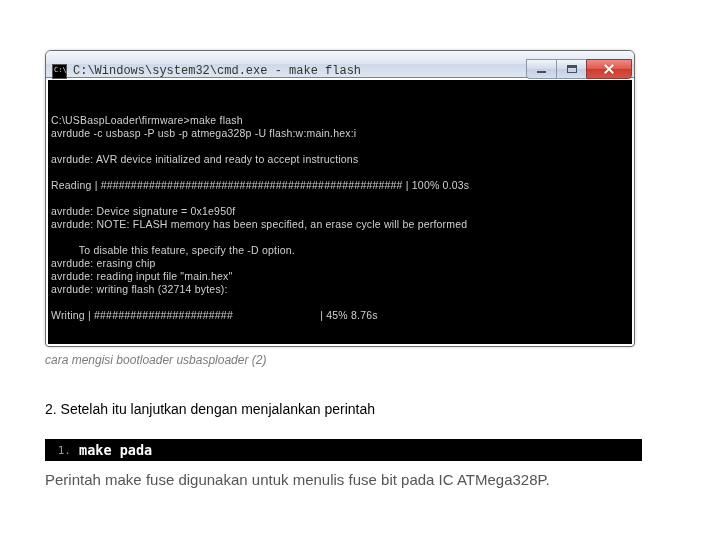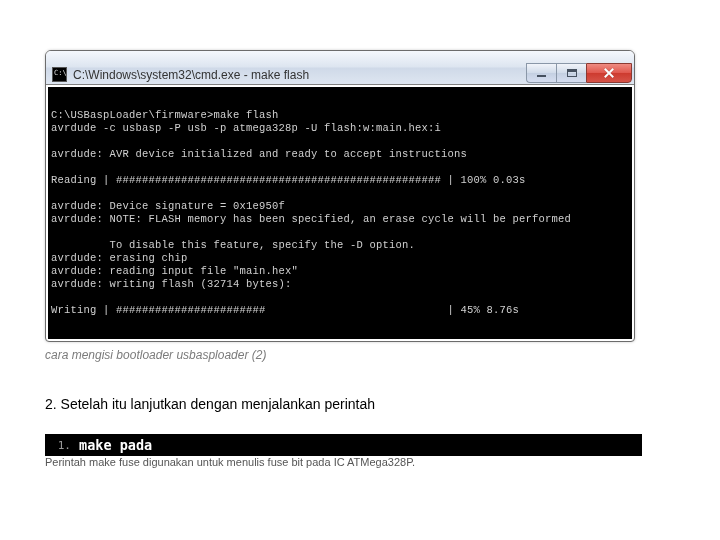--- a/index.html
+++ b/index.html
@@ -16,27 +16,28 @@
   
   .window {
     width: 590px;
     border: 1px solid #6c6c6c;
     border-radius: 6px 6px 4px 4px;
     box-shadow: 0 0 3px rgba(0,0,0,0.2);
     overflow: hidden;
     background: #fff;
   }
   .titlebar {
-    height: 34px;
+    height: 27px;
     background: linear-gradient(#f5f8fd, #dde5f0 48%, #cfd9e8 52%, #dee6f1);
     display: flex;
     align-items: center;
     padding: 14px 2px 0 6px;
     border-bottom: 1px solid #808080;
     position: relative;
+    font-family: Liberation Mono, monospace;
   }
   .titlebar-icon {
     width: 15px; height: 15px;
     background: #000;
     border: 1px solid #555;
     display: inline-block;
     margin-right: 6px;
     position: relative;
   }
   .titlebar-icon::before {
@@ -87,22 +88,22 @@
   .close-glyph::before, .close-glyph::after {
     content: ""; position: absolute; left: 5px; top: 0; width: 2px; height: 12px;
     background: #fff; box-shadow: 0 0 1px rgba(0,0,0,0.3);
   }
   .close-glyph::before { transform: rotate(45deg); }
   .close-glyph::after  { transform: rotate(-45deg); }
 
   
   .terminal {
     background: #000;
-    padding: 8px 2px 8px 2px;
-    font-family: Liberation Mono, monospace;
+    padding: 20px 2px 8px 2px;
+    font-family: Liberation Sans, sans-serif;
     font-size: 10.5px;
     line-height: 13px;
     color: #d0d0d0;
     letter-spacing: 0.2px;
     border: 1px solid #000;
     margin: 2px;
     white-space: pre;
     overflow: hidden;
   }
   .terminal .l { white-space: pre; }
@@ -140,21 +141,22 @@
     width: 34px;
     text-align: right;
     padding-right: 8px;
     color: #9b9b9b;
     font-size: 11px;
   }
   .codebox-cmd { font-weight: bold; color: #fff; }
 
   
   .explain {
-    font-size: 11px;
+    margin-top: 10px;
+    font-size: 15px;
     color: #555;
   }
 </style>
 </head>
 <body>
 
 <div class="window">
   <div class="titlebar">
     <span class="titlebar-icon"></span>
     <span class="titlebar-title">C:\Windows\system32\cmd.exe - make  flash</span>

